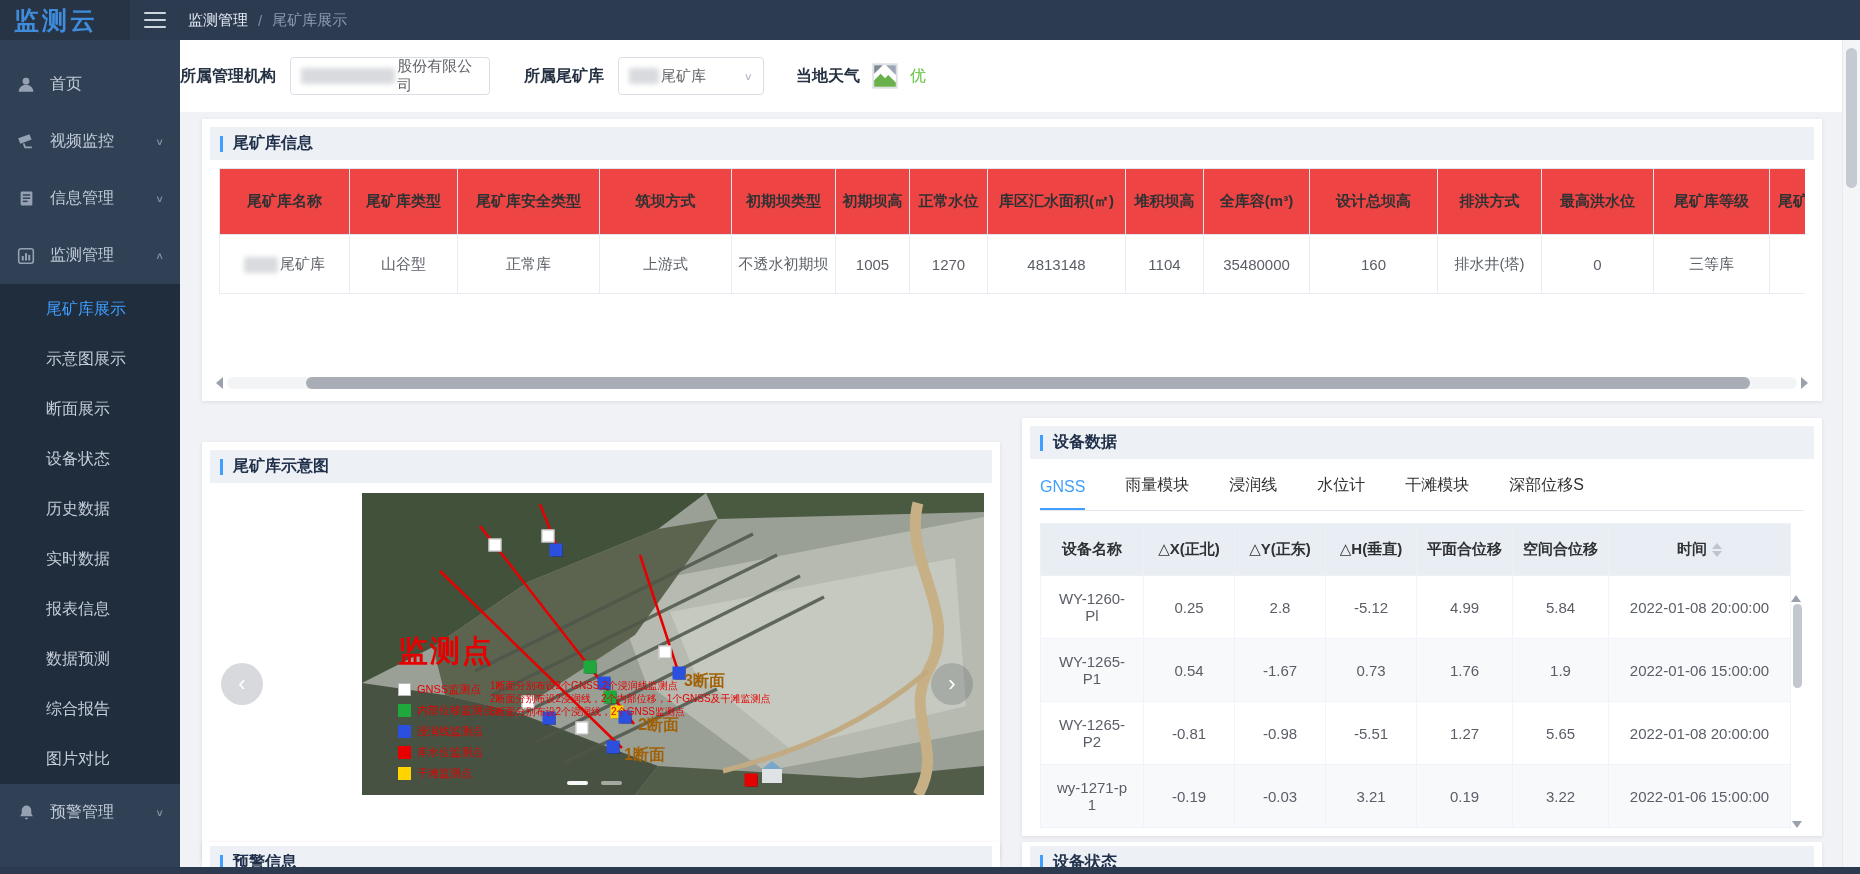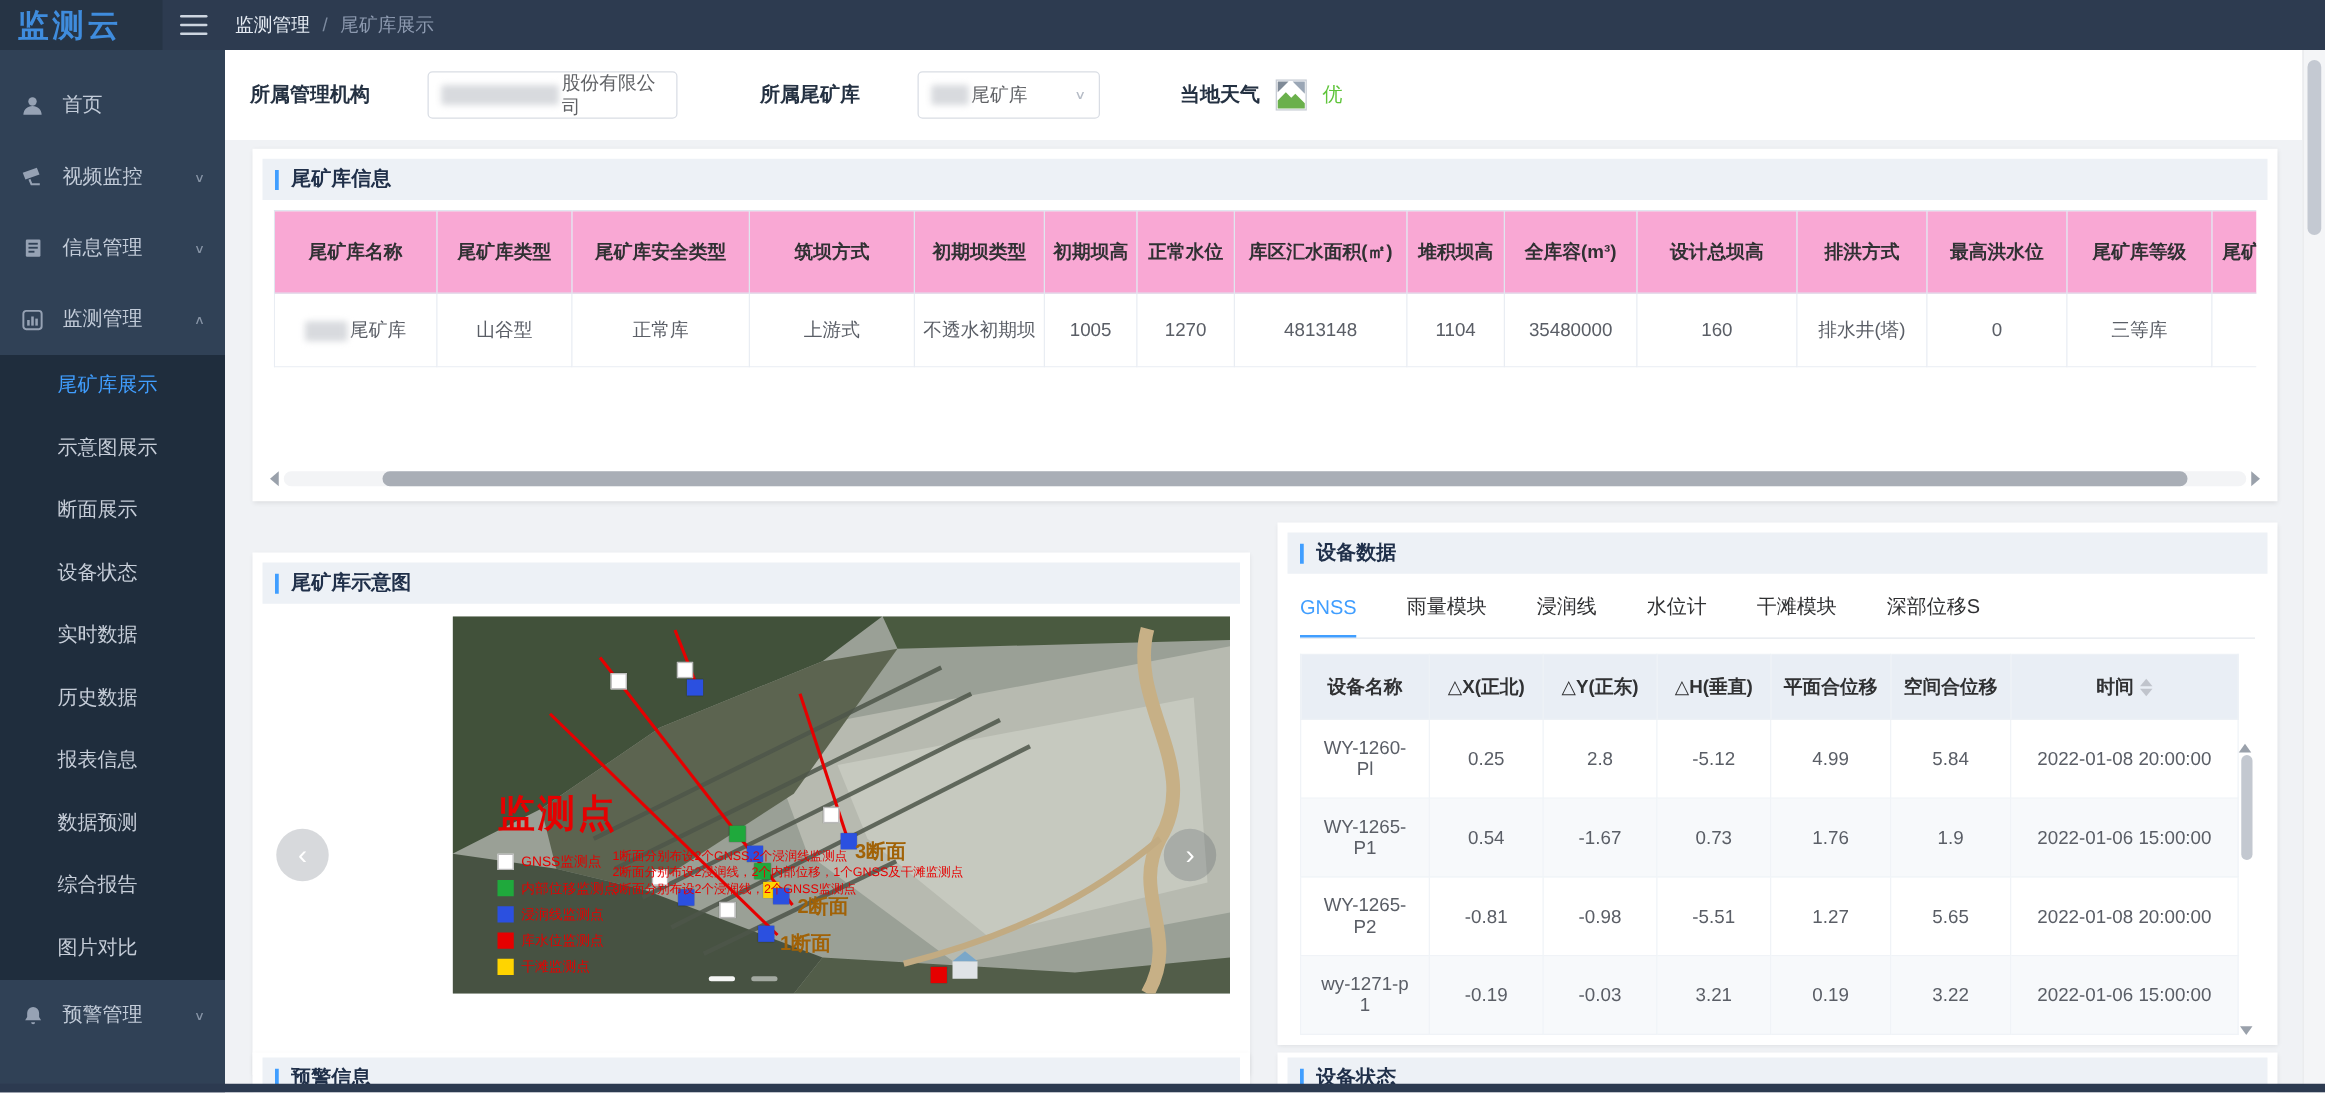--- a/index.html
+++ b/index.html
@@ -32,21 +32,21 @@
   .side-top{padding-top:16px;}
   .side-item{height:57px;display:flex;align-items:center;padding:0 16px;color:#c3ccd9;font-size:16px;gap:14px;cursor:pointer;}
   .side-item .sico{width:20px;height:20px;color:#96a2b4;flex:none;display:flex;align-items:center;justify-content:center;}
   .side-item .chev{margin-left:auto;color:#8794a6;font-size:12px;transform:scaleY(.8);}
   .submenu{background:#1f2d3d;}
   .sub-item{height:50px;line-height:50px;padding-left:46px;color:#c6cdd8;font-size:16px;cursor:pointer;}
   .sub-item.active{color:#409eff;}
 
   
   .main{position:absolute;left:180px;top:40px;width:1662px;height:834px;background:#f0f2f5;overflow:hidden;}
-  .filterbar{position:absolute;left:0;top:0;width:1662px;height:72px;background:#fff;display:flex;align-items:center;padding-left:20px;gap:32px;}
+  .filterbar{position:absolute;left:0;top:0;width:1662px;height:72px;background:#fff;display:flex;align-items:center;}
   .flabel{font-size:16px;font-weight:bold;color:#243142;white-space:nowrap;}
   .finput{width:200px;height:38px;border:1px solid #d9dde4;border-radius:4px;margin-left:14px;display:flex;align-items:center;padding:0 10px;font-size:15px;color:#606266;gap:2px;background:#fff;cursor:text;}
   .fselect{width:146px;height:38px;border:1px solid #d9dde4;border-radius:4px;margin-left:14px;display:flex;align-items:center;padding:0 10px;font-size:15px;color:#606266;gap:2px;background:#fff;cursor:pointer;}
   .fselect .chev{margin-left:auto;color:#b6bcc6;font-size:13px;transform:scaleY(.75);}
   .redact{display:inline-block;background:#d8dade;border-radius:2px;filter:blur(2.5px);}
   .r-org{width:104px;height:16px;}
   .r-pond{width:30px;height:16px;}
   .r-cell{width:34px;height:16px;vertical-align:middle;margin-right:2px;}
   .weather{display:flex;align-items:center;margin-left:32px;gap:12px;}
   .w-ico{width:26px;height:26px;flex:none;}
@@ -56,21 +56,21 @@
   .card{position:absolute;background:#fff;box-shadow:0 1px 4px rgba(0,0,0,.09);}
   .card-head{margin:8px;height:33px;background:#edf1f6;display:flex;align-items:center;}
   .card-head .bar{width:3px;height:16px;background:#409eff;margin:0 10px;}
   .card-head .t{font-size:16px;font-weight:bold;color:#20304a;}
 
   
   .card1{left:22px;top:79px;width:1620px;height:282px;}
   .ptwrap{margin:6px 17px 0;width:1586px;overflow:hidden;}
   table{border-collapse:collapse;table-layout:fixed;}
   .pond-table{width:1642px;}
-  .pond-table th{background:#f9a8d4;border:1px solid #e0e6ef;font-size:15px;font-weight:bold;color:#303133;height:66px;padding:2px 4px;text-align:center;}
+  .pond-table th{background:#ef4444;border:1px solid #e0e6ef;font-size:15px;font-weight:bold;color:#303133;height:66px;padding:2px 4px;text-align:center;}
   .pond-table td{border:1px solid #e9edf3;font-size:15px;color:#5a5e66;height:59px;padding:2px 4px;text-align:center;}
   .hscroll{position:absolute;left:14px;right:14px;bottom:10px;height:16px;display:flex;align-items:center;}
   .hs-arrow{width:0;height:0;border-top:6px solid transparent;border-bottom:6px solid transparent;flex:none;}
   .hs-left{border-right:7px solid #9aa1ab;margin-right:4px;}
   .hs-right{border-left:7px solid #9aa1ab;margin-left:4px;}
   .hs-track{flex:1;height:12px;background:#f3f4f6;border-radius:6px;position:relative;}
   .hs-thumb{position:absolute;left:5%;right:3%;top:0;height:12px;background:#a9aeb6;border-radius:6px;cursor:grab;}
 
   
   .card2{left:22px;top:378px;width:798px;height:418px;margin-top:24px;}
@@ -191,22 +191,22 @@
         </span>
         <span>监测管理</span>
         <span class="chev">∧</span>
       </div>
     </div>
     <div class="submenu">
         <div class="sub-item active">尾矿库展示</div>
         <div class="sub-item">示意图展示</div>
         <div class="sub-item">断面展示</div>
         <div class="sub-item">设备状态</div>
+        <div class="sub-item">历史数据</div>
         <div class="sub-item">实时数据</div>
-        <div class="sub-item">历史数据</div>
         <div class="sub-item">报表信息</div>
         <div class="sub-item">数据预测</div>
         <div class="sub-item">综合报告</div>
         <div class="sub-item">图片对比</div>
       </div>
     <div class="side-item">
       <span class="sico">
         <svg width="17" height="17" viewBox="0 0 16 16">
             <path d="M8 1.5a4.5 4.5 0 0 0-4.5 4.5v3L2 11.5h12L12.5 9V6A4.5 4.5 0 0 0 8 1.5z" fill="#96a2b4"></path>
             <path d="M6.5 13a1.5 1.5 0 0 0 3 0z" fill="#96a2b4"></path>

